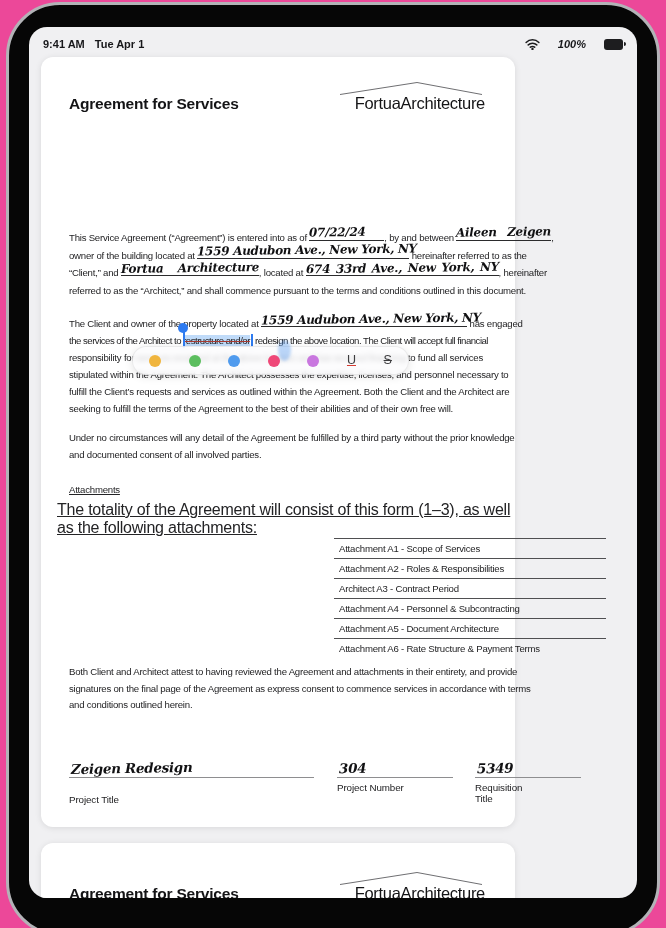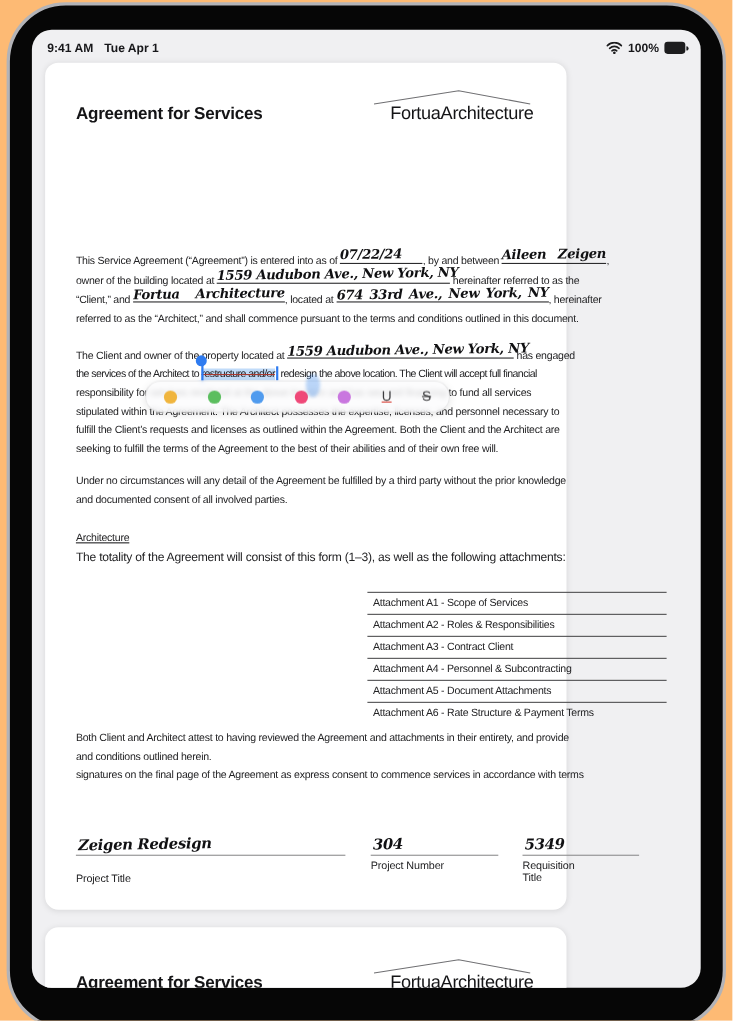--- a/index.html
+++ b/index.html
@@ -1,27 +1,27 @@
 <!DOCTYPE html>
 <html><head>
 <meta charset="utf-8">
 <style>
   html,body{margin:0;padding:0;background:#fff;}
-  .stage{position:relative;width:666px;height:928px;background:#fdba74;overflow:hidden;
+  .stage{position:relative;width:666px;height:928px;background:#ec4899;overflow:hidden;
          font-family:"Liberation Sans",sans-serif;}
   
   .device{position:absolute;left:6px;top:2px;width:654px;height:934px;background:#060606;
           border:3px solid #b3b3b7;border-radius:54px;box-sizing:border-box;}
   .screen{position:absolute;left:20px;top:22px;width:608px;height:871px;background:#f0f0f2;
           border-radius:18px;overflow:hidden;}
   
   .statusbar{position:absolute;top:8px;left:14px;right:11px;height:18px;display:flex;
              justify-content:space-between;align-items:center;color:#17171a;font-size:11px;font-weight:700;}
   .sb-left span{margin-right:10px;}
-  .sb-right{display:flex;gap:5px;}
+  .sb-right{display:flex;align-items:center;gap:18px;font-style:italic;}
   .bat{position:relative;width:22px;height:11px;}
   .bat-body{position:absolute;left:0;top:0;width:19px;height:11px;background:#1d1d1f;border-radius:3px;}
   .bat-nub{position:absolute;left:20px;top:3.5px;width:2px;height:4px;background:#1d1d1f;border-radius:0 2px 2px 0;}
   
   .page{position:absolute;left:12px;width:474px;background:#ffffff;border-radius:12px;
         box-shadow:0 1px 6px rgba(0,0,0,0.10);color:#1f1f21;}
   .page1{top:30px;height:770px;}
   .page2{top:816px;height:90px;}
   .doc-title{position:absolute;left:28px;font-size:15.5px;font-weight:700;letter-spacing:-0.2px;color:#141416;}
   .brand{position:absolute;right:30px;font-size:16.5px;font-weight:500;letter-spacing:-0.3px;color:#141416;}
@@ -55,21 +55,21 @@
          box-shadow:0 2px 8px rgba(0,0,0,0.10);
          backdrop-filter:blur(2.5px) saturate(1.1);-webkit-backdrop-filter:blur(2.5px) saturate(1.1);
          display:flex;align-items:center;justify-content:space-between;padding:0 16px;box-sizing:border-box;}
   .dot{width:12px;height:12px;border-radius:50%;}
   .fmt-btn{font-size:12.5px;font-weight:500;color:#3c3c3e;line-height:1;}
   .u-btn{text-decoration:underline;text-decoration-color:#d63b31;text-decoration-thickness:1.4px;}
   .s-btn{text-decoration:line-through;text-decoration-thickness:1.2px;}
   
   .attach-head{position:absolute;left:28px;top:427px;font-size:9.6px;letter-spacing:-0.22px;
                text-decoration:underline;color:#232325;}
-  .attach-intro{position:absolute;left:28px;top:444px;font-size:11px;letter-spacing:-0.22px;color:#232325;}
+  .attach-intro{position:absolute;left:16px;top:444px;font-size:16px;letter-spacing:-0.22px;color:#232325;text-decoration:underline;}
   .atable{position:absolute;left:293px;top:481px;width:272px;}
   .arow{height:19px;line-height:20px;border-top:1px solid #4f4f51;padding-left:5px;
         font-size:9.6px;letter-spacing:-0.22px;color:#232325;white-space:nowrap;}
   
   .ffield{position:absolute;top:688px;height:32px;border-bottom:1.1px solid #8e8e90;}
   .fhw{position:absolute;left:2px;bottom:1px;font-family:"DejaVu Serif",serif;font-style:italic;
        font-weight:700;font-size:13.5px;letter-spacing:-0.3px;color:#111113;white-space:nowrap;
        transform:rotate(-1deg);}
   .flabel{position:absolute;top:725px;font-size:9.8px;letter-spacing:-0.1px;color:#222224;}
 </style>
@@ -127,44 +127,44 @@
 
         <div class="para lh2" style="top:258px;">
           <div class="tline j"><span>The Client and owner of the property located at</span>
             <span class="blank" style="width:206px"><span class="hw">1559 Audubon Ave., New York, NY</span></span>
             <span>has engaged</span></div>
           <div class="tline j tight"><span>the services of the Architect to</span>
             <span class="sel">restructure and/or<span class="sel-handle"></span><span class="sel-stem"></span></span><span class="caret"></span>
             <span>redesign the above location. The Client will accept full financial</span></div>
           <div class="tline j">responsibility for services rendered at the above location and has secured financing to fund all services</div>
           <div class="tline j">stipulated within the Agreement. The Architect possesses the expertise, licenses, and personnel necessary to</div>
-          <div class="tline j">fulfill the Client’s requests and licenses as outlined within the Agreement. Both the Client and the Architect are</div>
+          <div class="tline j">fulfill the Client’s requests and services as outlined within the Agreement. Both the Client and the Architect are</div>
           <div class="tline l">seeking to fulfill the terms of the Agreement to the best of their abilities and of their own free will.</div>
         </div>
 
         <div class="para lh3" style="top:373px;">
           <div class="tline j">Under no circumstances will any detail of the Agreement be fulfilled by a third party without the prior knowledge</div>
           <div class="tline l">and documented consent of all involved parties.</div>
         </div>
 
-        <div class="attach-head">Architecture</div>
+        <div class="attach-head">Attachments</div>
         <div class="attach-intro">The totality of the Agreement will consist of this form (1–3), as well as the following attachments:</div>
         <div class="atable">
           <div class="arow">Attachment A1 - Scope of Services</div>
           <div class="arow">Attachment A2 - Roles &amp; Responsibilities</div>
-          <div class="arow">Attachment A3 - Contract Client</div>
+          <div class="arow">Architect A3 - Contract Period</div>
           <div class="arow">Attachment A4 - Personnel &amp; Subcontracting</div>
-          <div class="arow">Attachment A5 - Document Attachments</div>
+          <div class="arow">Attachment A5 - Document Architecture</div>
           <div class="arow">Attachment A6 - Rate Structure &amp; Payment Terms</div>
         </div>
 
         <div class="para lh3" style="top:607px;">
           <div class="tline j">Both Client and Architect attest to having reviewed the Agreement and attachments in their entirety, and provide</div>
+          <div class="tline j">signatures on the final page of the Agreement as express consent to commence services in accordance with terms</div>
           <div class="tline l">and conditions outlined herein.</div>
-          <div class="tline j">signatures on the final page of the Agreement as express consent to commence services in accordance with terms</div>
         </div>
 
         <div class="ffield" style="left:28px;width:245px;">
           <span class="fhw">Zeigen Redesign</span>
         </div>
         <div class="flabel" style="left:28px;margin-top:12px;">Project Title</div>
         <div class="ffield" style="left:296px;width:116px;">
           <span class="fhw">304</span>
         </div>
         <div class="flabel" style="left:296px;">Project Number</div>

